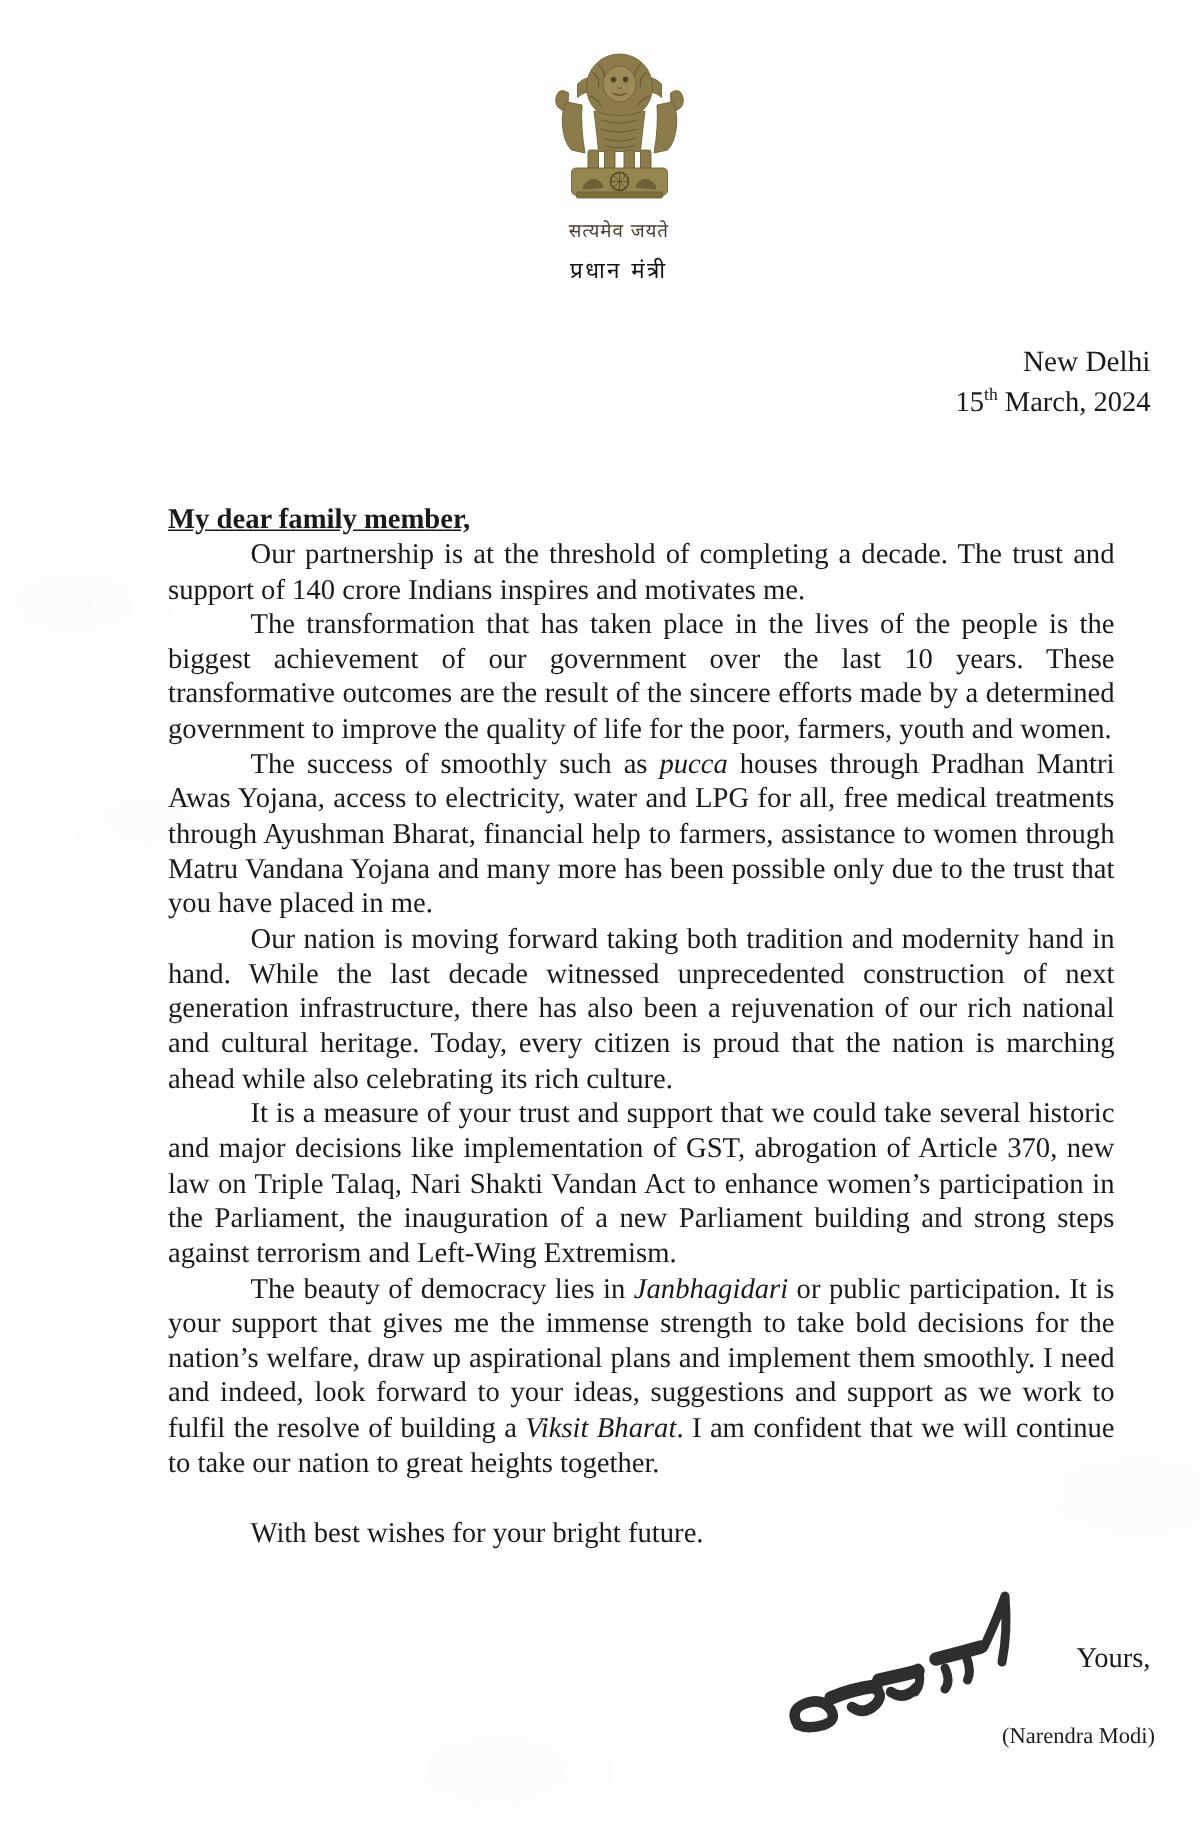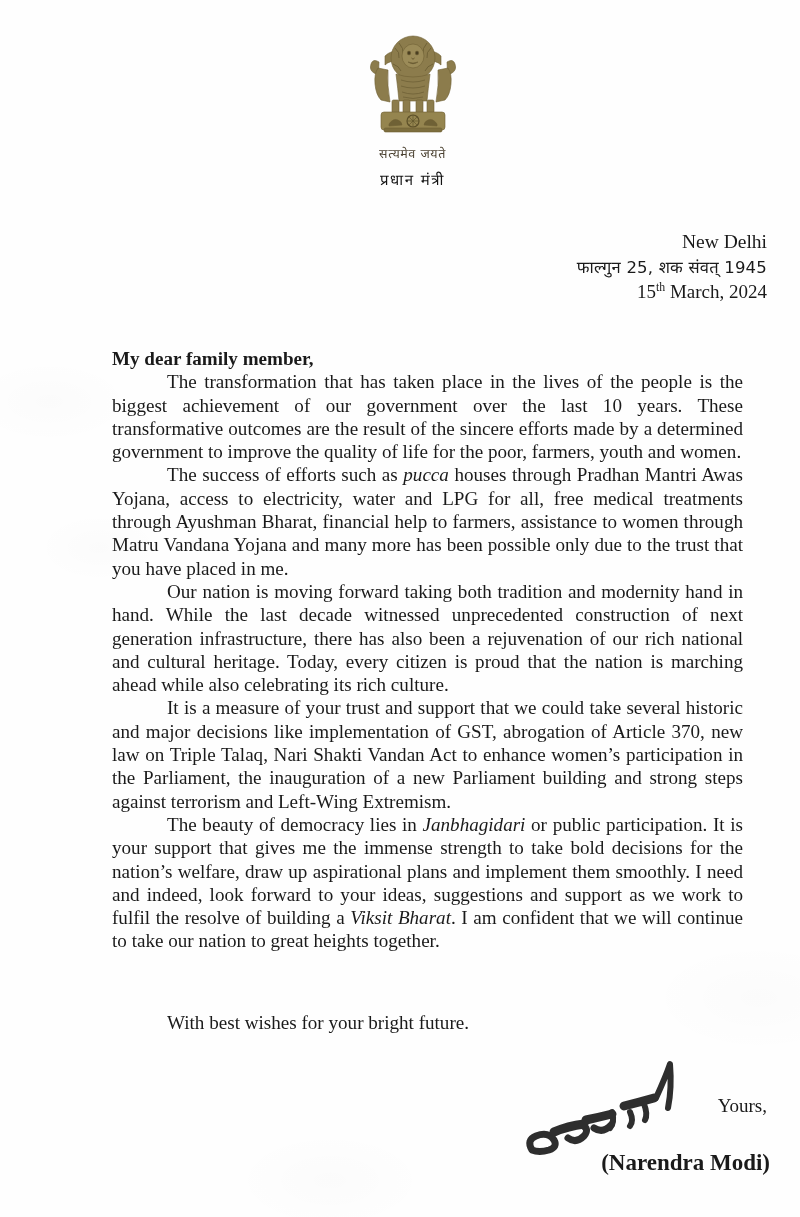--- a/index.html
+++ b/index.html
@@ -97,21 +97,22 @@
     top: 331px;
     width: 631px;
     font-size: 19.1px;
     line-height: 23.3px;
     text-align: justify;
     text-justify: inter-word;
   }
   .salutation {
     font-weight: bold;
     text-align: left;
-    margin: 16px 0 0 0;
+    margin: 4px 0 0 0;
+    text-decoration: underline;
   }
   .para {
     margin: 0;
     text-indent: 55px;
     text-align: justify;
   }
   .para:last-of-type { text-align: justify; }
   .para em { font-style: italic; }
 
   .closing-line {
@@ -136,22 +137,22 @@
     left: 520px;
     top: 1058px;
     width: 200px;
     height: 105px;
   }
   .signature svg { display: block; }
   .signer-name {
     position: absolute;
     right: 55px;
     top: 1150px;
-    font-size: 23px;
-    font-weight: bold;
+    font-size: 15px;
+    font-weight: normal;
   }
 </style>
 </head>
 <body>
 
 <div class="page">
 
   <div class="scan-noise"></div>
 
   <div class="emblem-wrap">
@@ -217,29 +218,29 @@
     </svg>
     <div class="emblem-motto">सत्यमेव जयते</div>
   </div>
 
   <div class="title-block">
     <div class="title-hi">प्रधान मंत्री</div>
   </div>
 
   <div class="dateline">
     <div class="dl-city">New Delhi</div>
-    <div class="dl-hindi">फाल्गुन 25, शक संवत् 1945</div>
     <div class="dl-greg"><span>15</span><sup>th</sup><span> March, 2024</span></div>
   </div>
 
   <div class="letter-body">
     <p class="salutation">My dear family member,</p>
     <div id="paragraphs-host">
+        <p class="para"><span>Our partnership is at the threshold of completing a decade. The trust and support of 140 crore Indians inspires and motivates me.</span></p>
         <p class="para"><span>The transformation that has taken place in the lives of the people is the biggest achievement of our government over the last 10 years. These transformative outcomes are the result of the sincere efforts made by a determined government to improve the quality of life for the poor, farmers, youth and women.</span></p>
-        <p class="para"><span>The success of efforts such as </span><em>pucca</em><span> houses through Pradhan Mantri Awas Yojana, access to electricity, water and LPG for all, free medical treatments through Ayushman Bharat, financial help to farmers, assistance to women through Matru Vandana Yojana and many more has been possible only due to the trust that you have placed in me.</span></p>
+        <p class="para"><span>The success of smoothly such as </span><em>pucca</em><span> houses through Pradhan Mantri Awas Yojana, access to electricity, water and LPG for all, free medical treatments through Ayushman Bharat, financial help to farmers, assistance to women through Matru Vandana Yojana and many more has been possible only due to the trust that you have placed in me.</span></p>
         <p class="para"><span>Our nation is moving forward taking both tradition and modernity hand in hand. While the last decade witnessed unprecedented construction of next generation infrastructure, there has also been a rejuvenation of our rich national and cultural heritage. Today, every citizen is proud that the nation is marching ahead while also celebrating its rich culture.</span></p>
         <p class="para"><span>It is a measure of your trust and support that we could take several historic and major decisions like implementation of GST, abrogation of Article 370, new law on Triple Talaq, Nari Shakti Vandan Act to enhance women’s participation in the Parliament, the inauguration of a new Parliament building and strong steps against terrorism and Left-Wing Extremism.</span></p>
         <p class="para"><span>The beauty of democracy lies in </span><em>Janbhagidari</em><span> or public participation. It is your support that gives me the immense strength to take bold decisions for the nation’s welfare, draw up aspirational plans and implement them smoothly. I need and indeed, look forward to your ideas, suggestions and support as we work to fulfil the resolve of building a </span><em>Viksit Bharat</em><span>. I am confident that we will continue to take our nation to great heights together.</span></p>
       </div>
   </div>
 
   <div class="closing-line">With best wishes for your bright future.</div>
 
   <div class="yours">Yours,</div>
 

